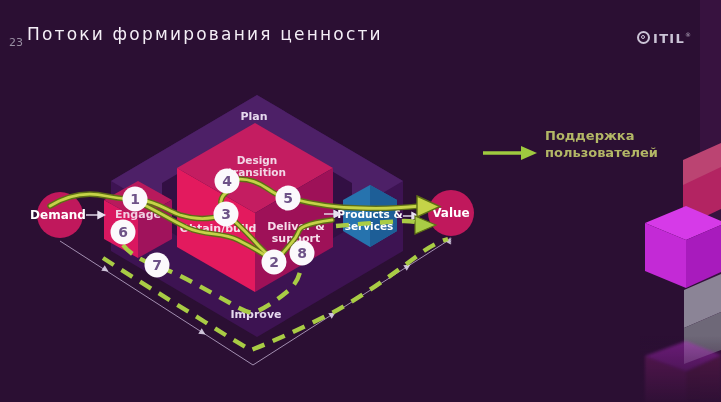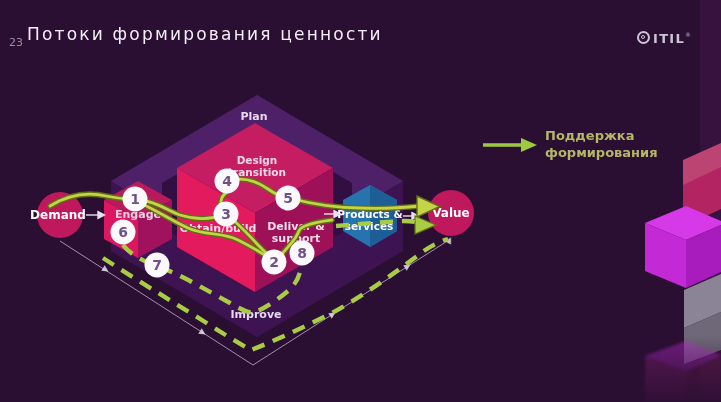--- a/index.html
+++ b/index.html
@@ -8,21 +8,21 @@
   .slide-number{position:absolute;left:9px;top:4px;font-size:11px;color:#998fa3;margin-top:32px;}
   .page-title{position:absolute;left:27px;top:24px;font-size:17px;font-weight:normal;
               color:#f4eef6;letter-spacing:2.2px;}
   .logo{position:absolute;left:637px;top:28px;display:flex;align-items:center;gap:3px;}
   .logo-ring{width:13px;height:13px;border:2.6px solid #cbc4d6;border-radius:50%;
              position:relative;box-sizing:border-box;}
   .logo-ring::after{content:"";position:absolute;left:1.5px;top:1.5px;width:2.6px;height:2.6px;
              border:1.4px solid #cbc4d6;border-radius:50%;}
   .logo-text{font-size:13px;font-weight:bold;color:#cbc4d6;letter-spacing:1.3px;}
   .logo-tm{font-size:6px;color:#cbc4d6;vertical-align:super;opacity:.85;}
-  .legend{position:absolute;left:482px;top:126px;display:flex;align-items:center;gap:7px;}
+  .legend{position:absolute;left:482px;top:126px;display:flex;align-items:flex-end;gap:7px;}
   .legend-label{font-size:13px;font-weight:bold;color:#b3b766;line-height:17px;padding-top:1px;}
   svg{display:block;}
   .abs{position:absolute;inset:0;}
   text{font-family:"DejaVu Sans","Liberation Sans",sans-serif;}
 </style>
 </head>
 <body>
 
 <div id="stage">
 
@@ -201,17 +201,17 @@
     </div>
   </div>
 
   <div class="legend">
     <svg width="56" height="18">
       <line x1="1" y1="10" x2="40" y2="10" stroke="#9fca3f" stroke-width="3.6"></line>
       <polygon points="39,3 55,10 39,17" fill="#9fca3f"></polygon>
     </svg>
     <div class="legend-label">
       <div>Поддержка</div>
-      <div>формирования</div>
+      <div>пользователей</div>
     </div>
   </div>
 
 </div>
 
 </body></html>

